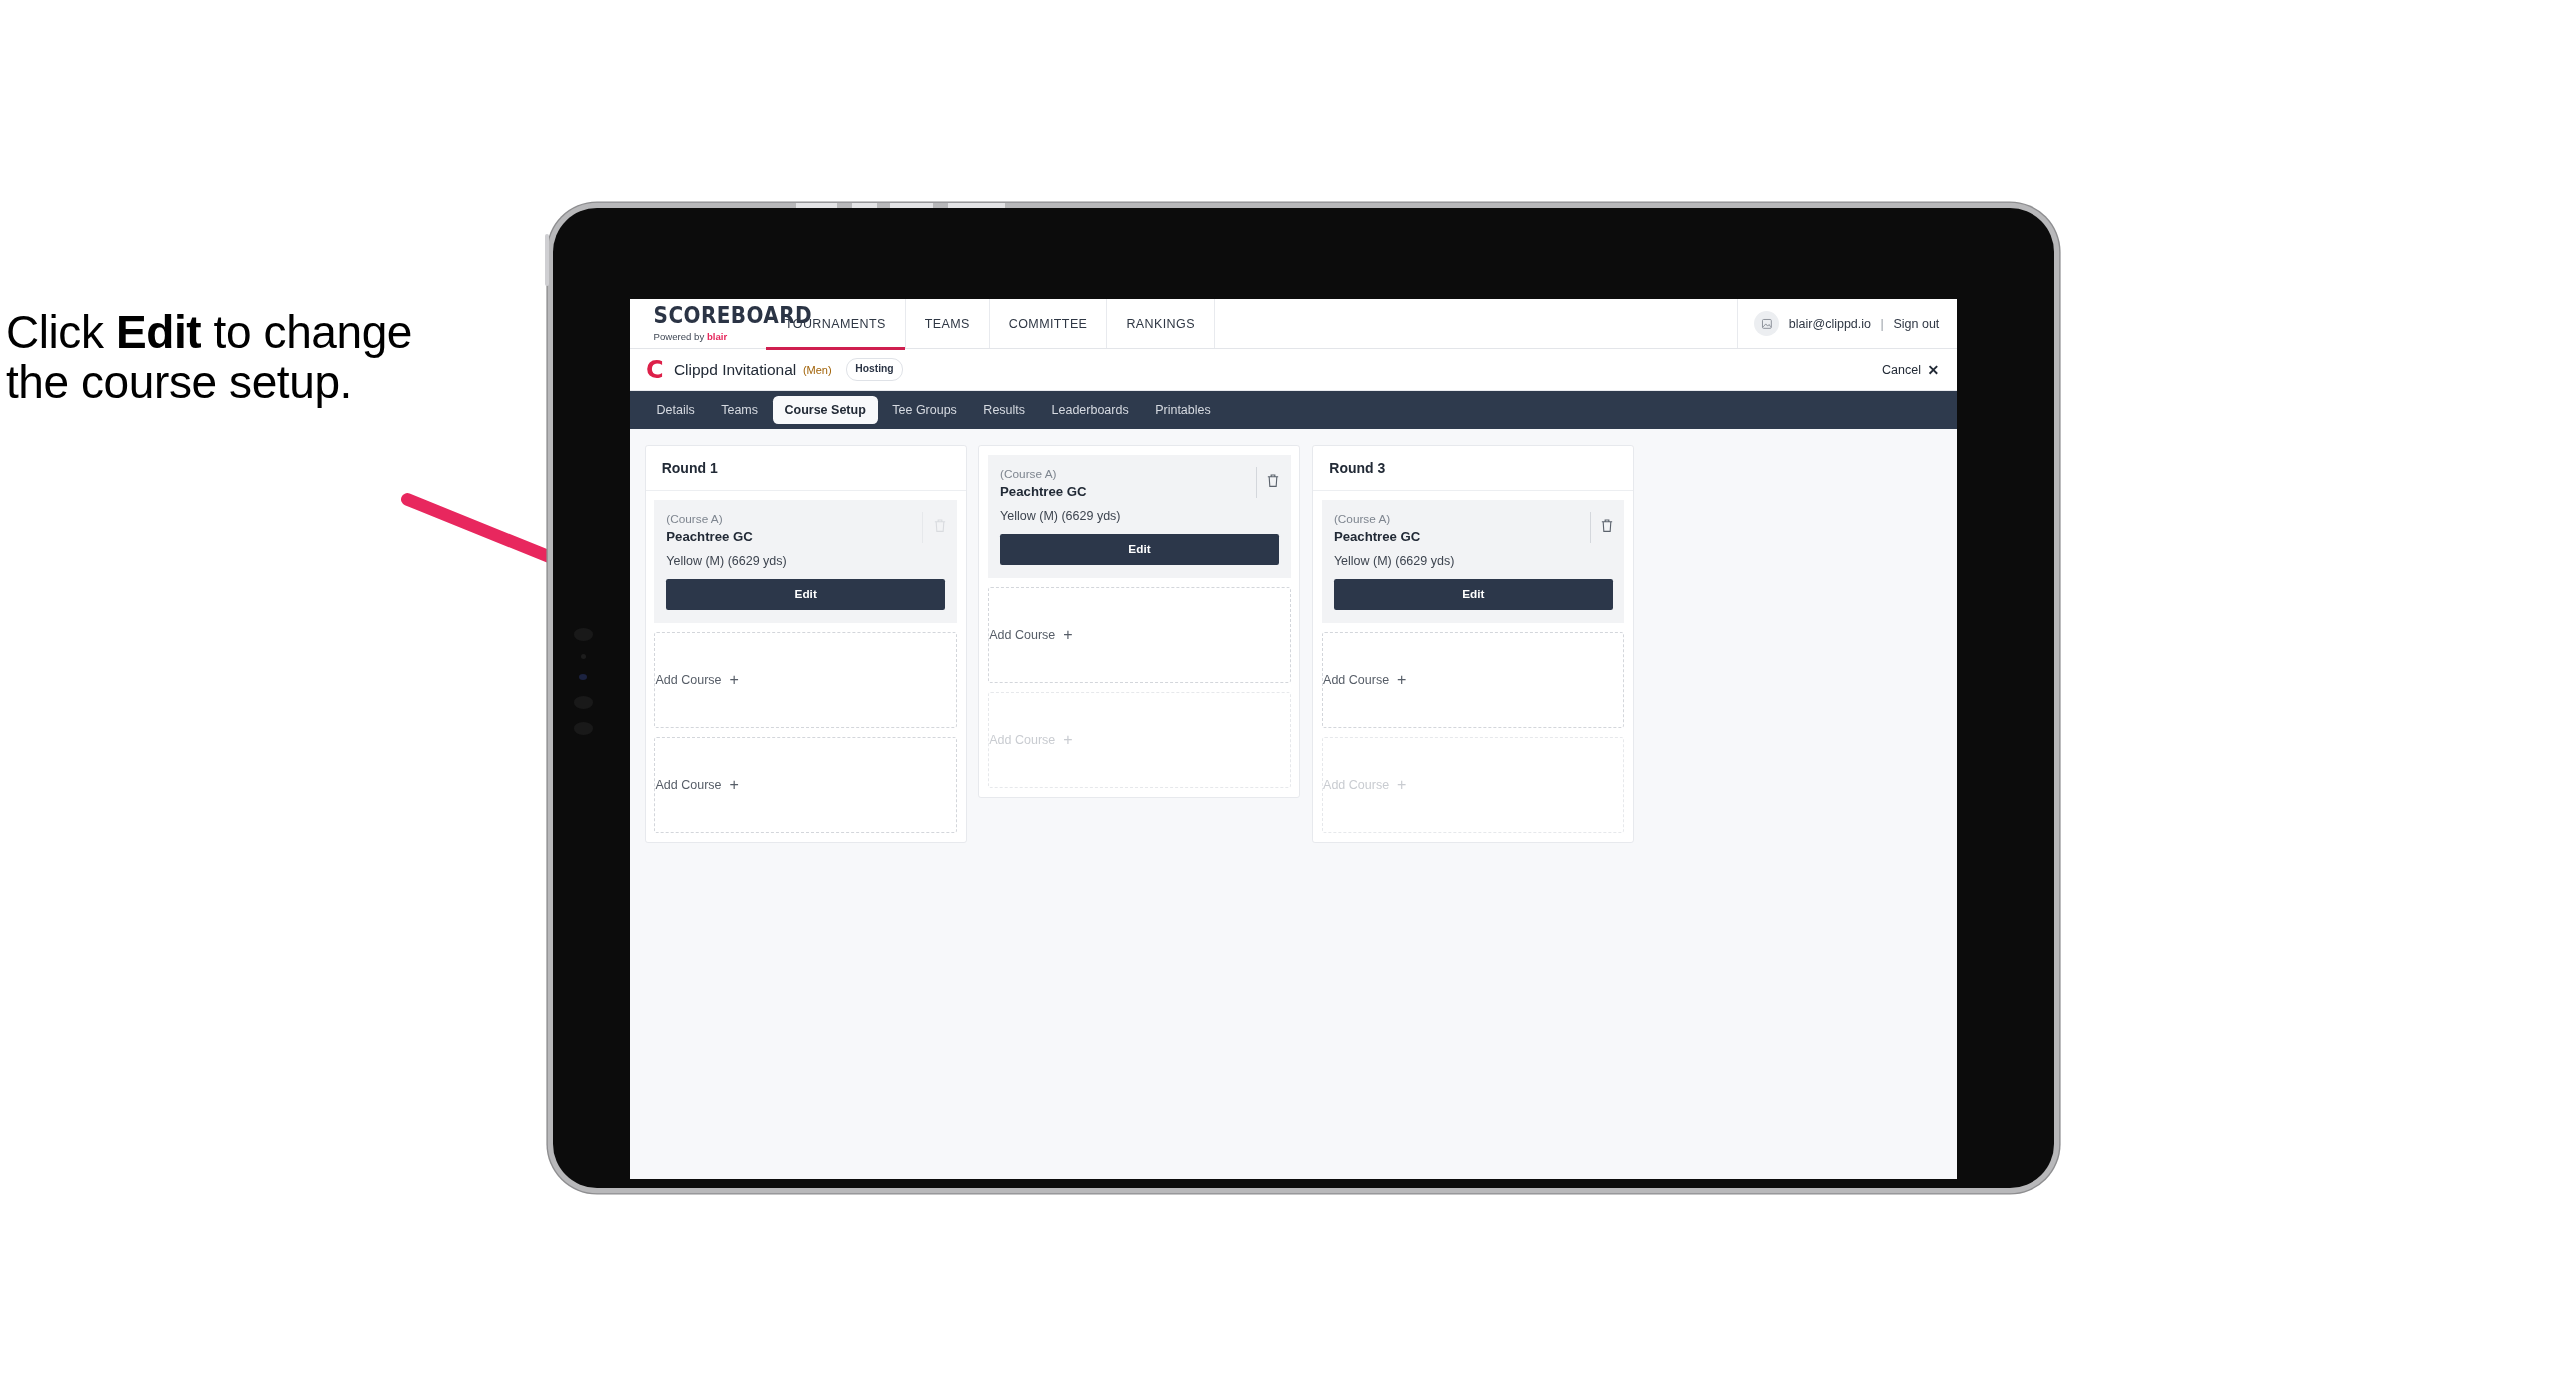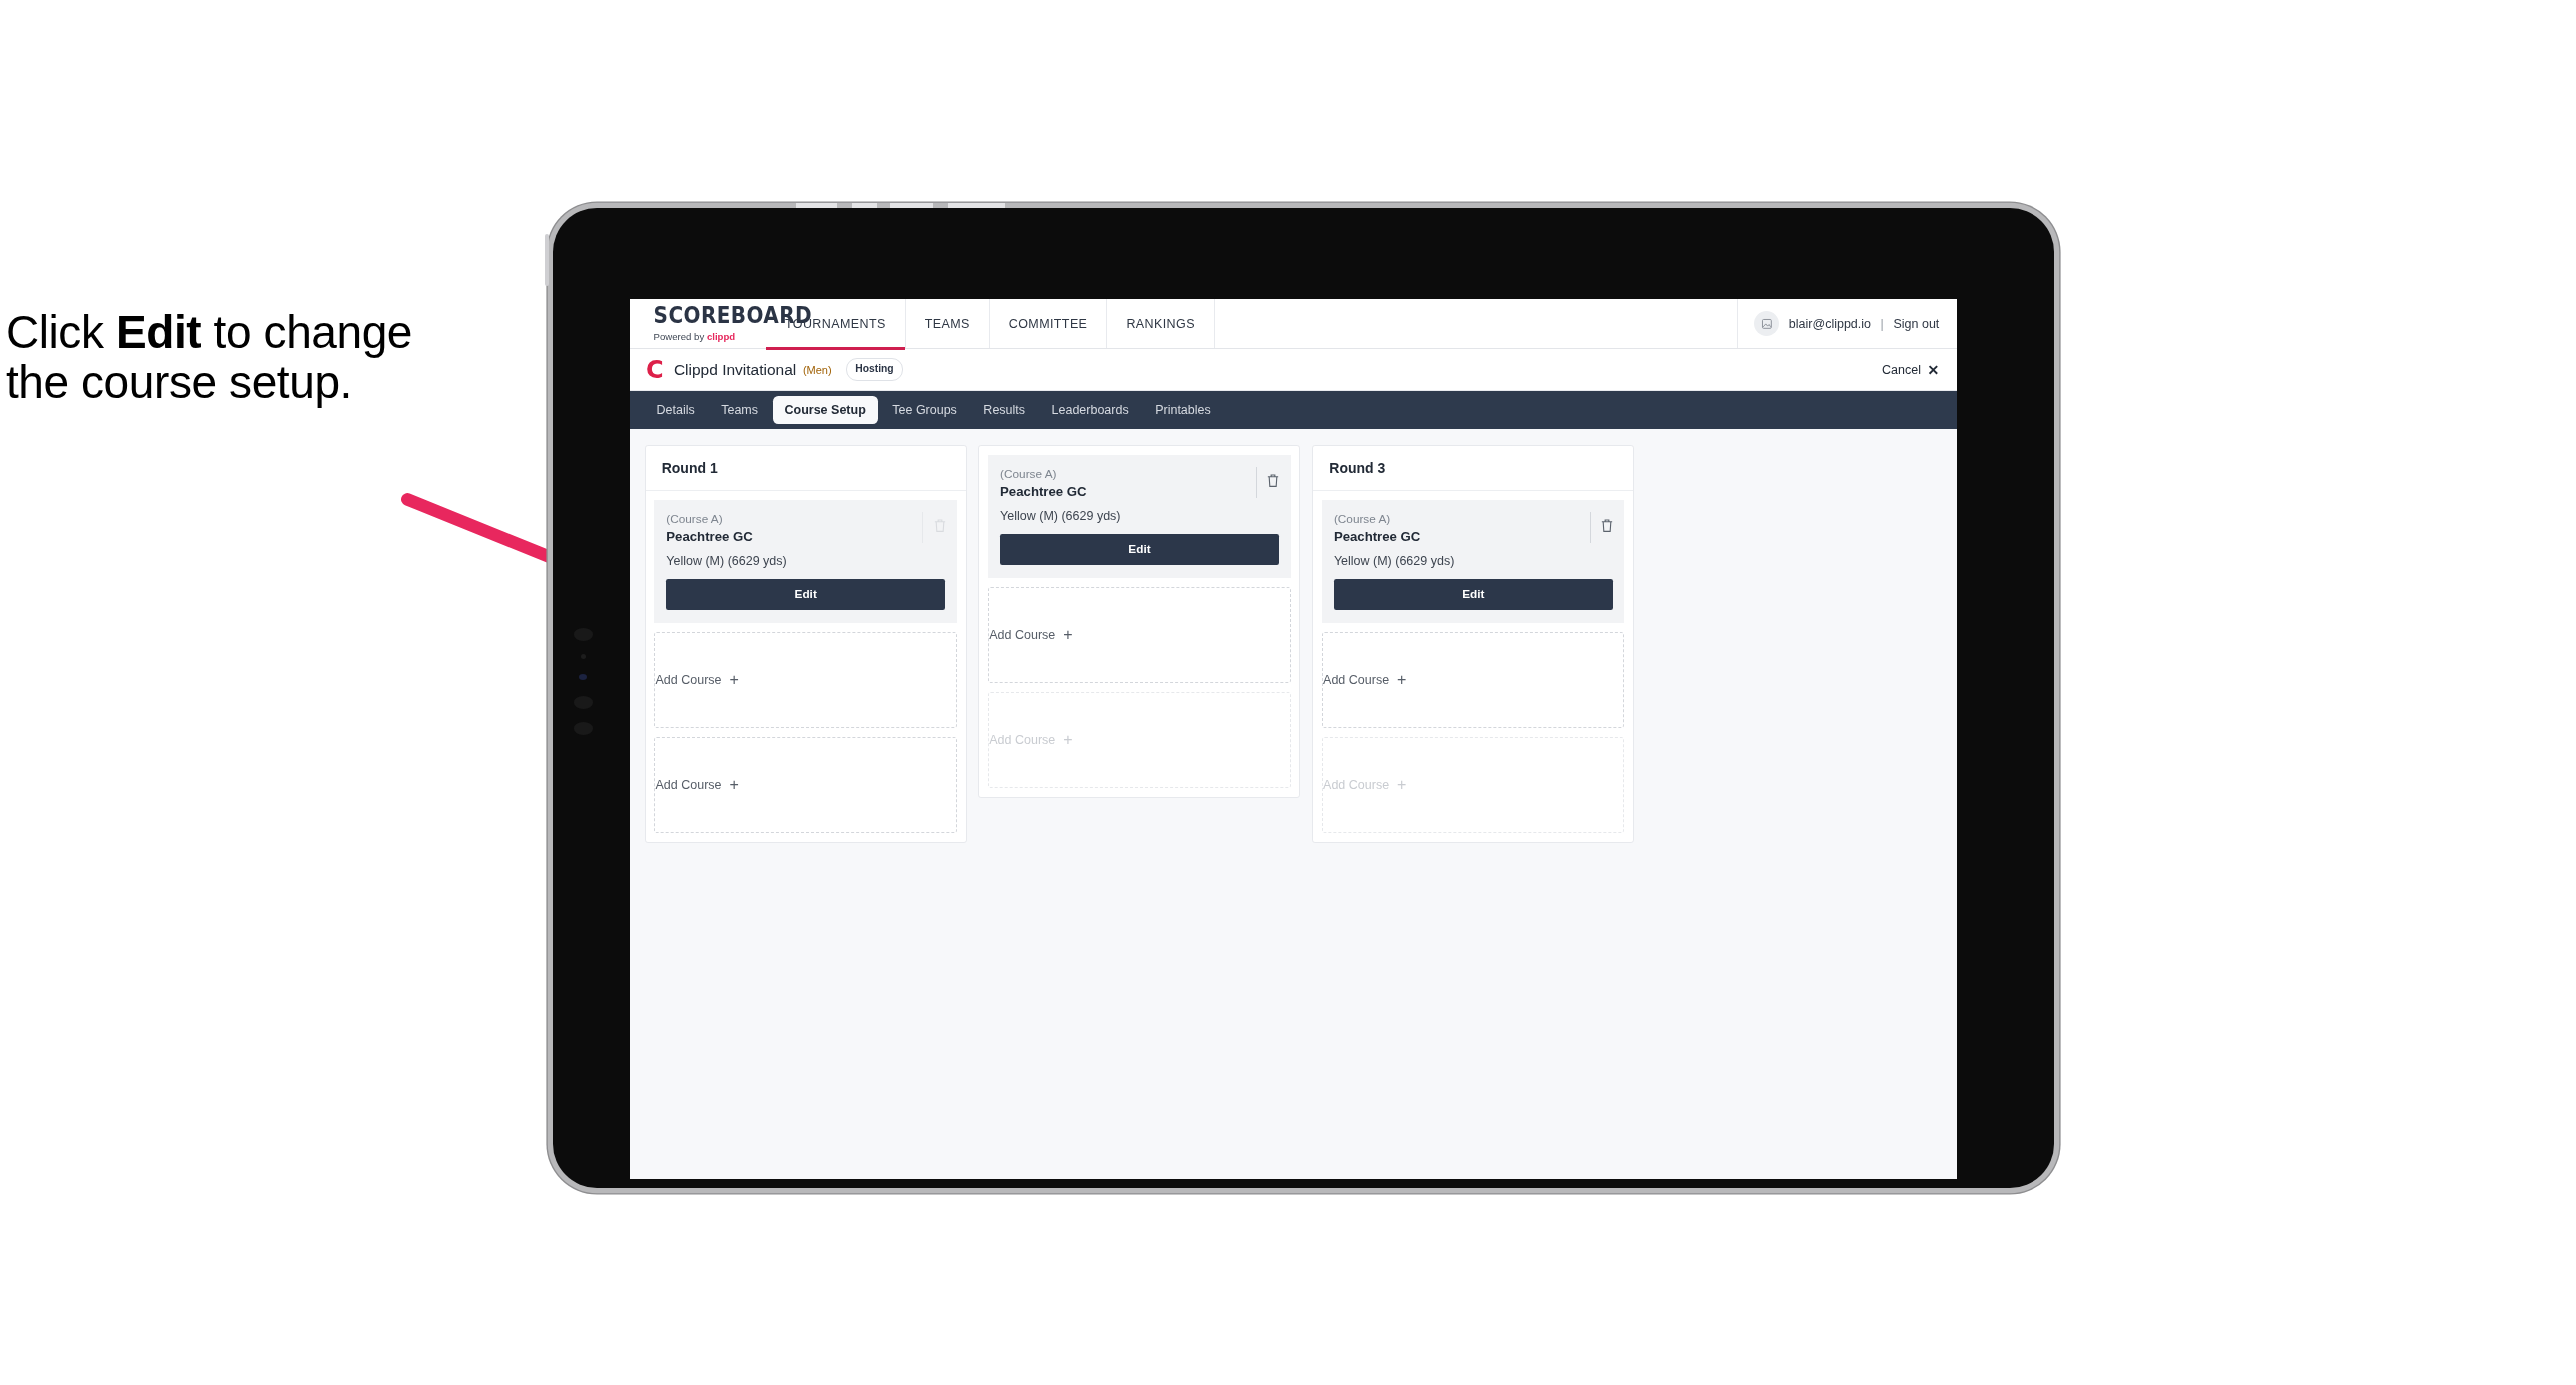--- a/index.html
+++ b/index.html
@@ -331,21 +331,21 @@
     <span class="cam-c"></span>
     <span class="cam-d"></span>
     <span class="cam-e"></span>
   </div>
 
   <div id="screen">
 
     <div id="topnav">
       <div id="brand">
         <div id="brand-title">SCOREBOARD</div>
-        <div id="brand-sub"><span>Powered by </span><b>clippd</b></div>
+        <div id="brand-sub"><span>Powered by </span><b>blair</b></div>
       </div>
 
       <div class="topnav-item active">
         <span>TOURNAMENTS</span>
       </div>
       <div class="topnav-item">
         <span>TEAMS</span>
       </div>
       <div class="topnav-item">
         <span>COMMITTEE</span>

